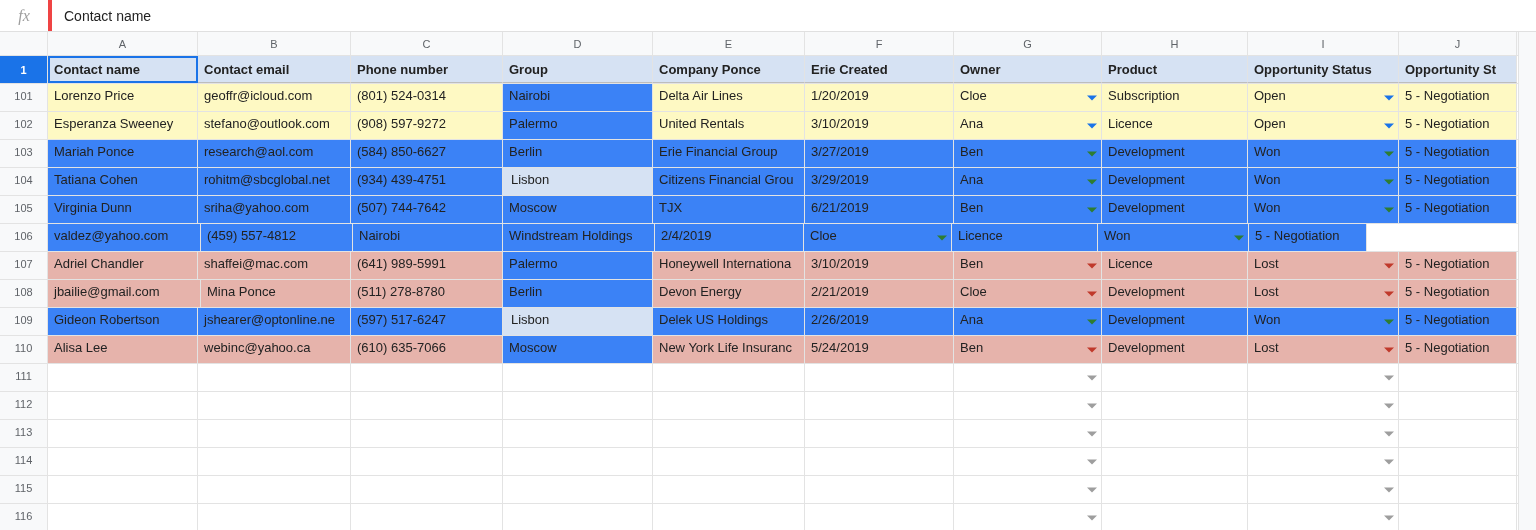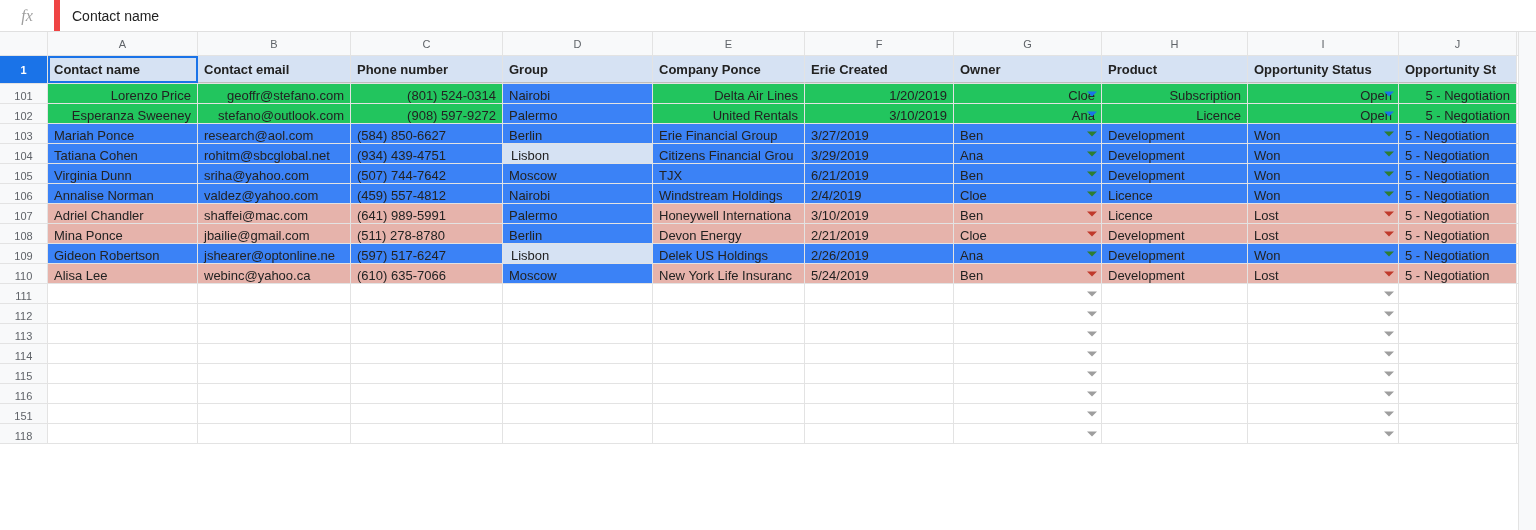--- a/index.html
+++ b/index.html
@@ -1,24 +1,24 @@
 <!DOCTYPE html>
 <html><head>
 <meta charset="utf-8">
 <style>
   * { box-sizing: border-box; }
   html, body { margin:0; padding:0; font-family: Arial, Helvetica, sans-serif; font-size:13px; color:#222; background:#fff; }
   .viewport { width:1536px; height:530px; overflow:hidden; position:relative; background:#fff; }
 
   
   .fxbar { height:32px; display:flex; align-items:stretch; border-bottom:1px solid #e0e0e0; }
-  .fxcell { width:60px; display:flex; align-items:center; justify-content:center; color:#9e9e9e; font-style:italic; font-family:"Times New Roman", serif; font-size:16px; border-right:6px solid #ef4444; }
+  .fxcell { width:52px; display:flex; align-items:center; justify-content:center; color:#9e9e9e; font-style:italic; font-family:"Times New Roman", serif; font-size:16px; border-right:4px solid #ef4444; }
   .fxinput { flex:1; border:none; padding:0 12px; font-size:14px; color:#222; outline:none; }
 
-  .row { display:flex; height:20px; line-height:24px; border-bottom:1px solid #e3e3e3; }
+  .row { display:flex; height:28px; line-height:24px; border-bottom:1px solid #e3e3e3; }
   .row.colhdr { height:24px; background:#f8f9fa; }
   .row.header { height:28px; line-height:28px; font-weight:bold; }
 
   .rh { width:48px; flex:0 0 48px; text-align:center; color:#5f6368; font-size:11px; background:#f8f9fa; border-right:1px solid #e3e3e3; }
   .rh.sel { background:#1a73e8; color:#fff; }
 
   .ch { text-align:center; color:#5f6368; font-size:11px; background:#f8f9fa; border-right:1px solid #e3e3e3; }
 
   .cell { padding:0 6px; border-right:1px solid #e3e3e3; white-space:nowrap; overflow:hidden; position:relative; }
   .cell .dd { position:absolute; right:4px; top:50%; transform:translateY(-50%); width:0; height:0; border-left:5px solid transparent; border-right:5px solid transparent; }
@@ -29,21 +29,21 @@
 
   .hdrcell { background:#d6e2f3; border-bottom:1px solid #bdbdbd; }
   .hdrcell.active { outline:2px solid #1a73e8; outline-offset:-2px; }
 
   
   .cA { width:150px; } .cB { width:153px; } .cC { width:152px; }
   .cD { width:150px; } .cE { width:152px; } .cF { width:149px; }
   .cG { width:148px; } .cH { width:146px; } .cI { width:151px; } .cJ { width:118px; }
 
   
-  .bg-blue  { background:#22c55e;text-align:right; }
+  .bg-blue  { background:#fef9c3; }
   .bg-green { background:#3b82f6; }
   .bg-red   { background:#e6b3ab; }
   .bg-ltblue{ background:#d6e2f3;padding-left:8px; }
 
   .scroll-edge { position:absolute; top:32px; right:0; width:18px; bottom:0; background:#f8f9fa; border-left:1px solid #e3e3e3; }
 </style>
 </head>
 <body>
 <div class="viewport">
 
@@ -81,21 +81,21 @@
         <div class="cell hdrcell cH">Product</div>
         <div class="cell hdrcell cI">Opportunity Status</div>
         <div class="cell hdrcell cJ">Opportunity St</div>
       </div>
 </div>
 
 <div id="datarows">
       <div class="row">
         <div class="rh">101</div>
         <div class="cell cA bg-blue">Lorenzo Price</div>
-        <div class="cell cB bg-blue">geoffr@stefano.com</div>
+        <div class="cell cB bg-blue">geoffr@icloud.com</div>
         <div class="cell cC bg-blue">(801) 524-0314</div>
         <div class="cell cD bg-green">Nairobi</div>
         <div class="cell cE bg-blue">Delta Air Lines</div>
         <div class="cell cF bg-blue">1/20/2019</div>
         <div class="cell cG bg-blue">Cloe<span class="dd blue"></span></div>
         <div class="cell cH bg-blue">Subscription</div>
         <div class="cell cI bg-blue">Open<span class="dd blue"></span></div>
         <div class="cell cJ bg-blue">5 - Negotiation</div>
       </div>
       <div class="row">
@@ -145,21 +145,20 @@
         <div class="cell cD bg-green">Moscow</div>
         <div class="cell cE bg-green">TJX</div>
         <div class="cell cF bg-green">6/21/2019</div>
         <div class="cell cG bg-green">Ben<span class="dd green"></span></div>
         <div class="cell cH bg-green">Development</div>
         <div class="cell cI bg-green">Won<span class="dd green"></span></div>
         <div class="cell cJ bg-green">5 - Negotiation</div>
       </div>
       <div class="row">
         <div class="rh">106</div>
-        <div class="cell cA bg-green">Annalise Norman</div>
         <div class="cell cB bg-green">valdez@yahoo.com</div>
         <div class="cell cC bg-green">(459) 557-4812</div>
         <div class="cell cD bg-green">Nairobi</div>
         <div class="cell cE bg-green">Windstream Holdings</div>
         <div class="cell cF bg-green">2/4/2019</div>
         <div class="cell cG bg-green">Cloe<span class="dd green"></span></div>
         <div class="cell cH bg-green">Licence</div>
         <div class="cell cI bg-green">Won<span class="dd green"></span></div>
         <div class="cell cJ bg-green">5 - Negotiation</div>
       </div>
@@ -171,22 +170,22 @@
         <div class="cell cD bg-green">Palermo</div>
         <div class="cell cE bg-red">Honeywell Internationa</div>
         <div class="cell cF bg-red">3/10/2019</div>
         <div class="cell cG bg-red">Ben<span class="dd red"></span></div>
         <div class="cell cH bg-red">Licence</div>
         <div class="cell cI bg-red">Lost<span class="dd red"></span></div>
         <div class="cell cJ bg-red">5 - Negotiation</div>
       </div>
       <div class="row">
         <div class="rh">108</div>
+        <div class="cell cB bg-red">jbailie@gmail.com</div>
         <div class="cell cA bg-red">Mina Ponce</div>
-        <div class="cell cB bg-red">jbailie@gmail.com</div>
         <div class="cell cC bg-red">(511) 278-8780</div>
         <div class="cell cD bg-green">Berlin</div>
         <div class="cell cE bg-red">Devon Energy</div>
         <div class="cell cF bg-red">2/21/2019</div>
         <div class="cell cG bg-red">Cloe<span class="dd red"></span></div>
         <div class="cell cH bg-red">Development</div>
         <div class="cell cI bg-red">Lost<span class="dd red"></span></div>
         <div class="cell cJ bg-red">5 - Negotiation</div>
       </div>
       <div class="row">

